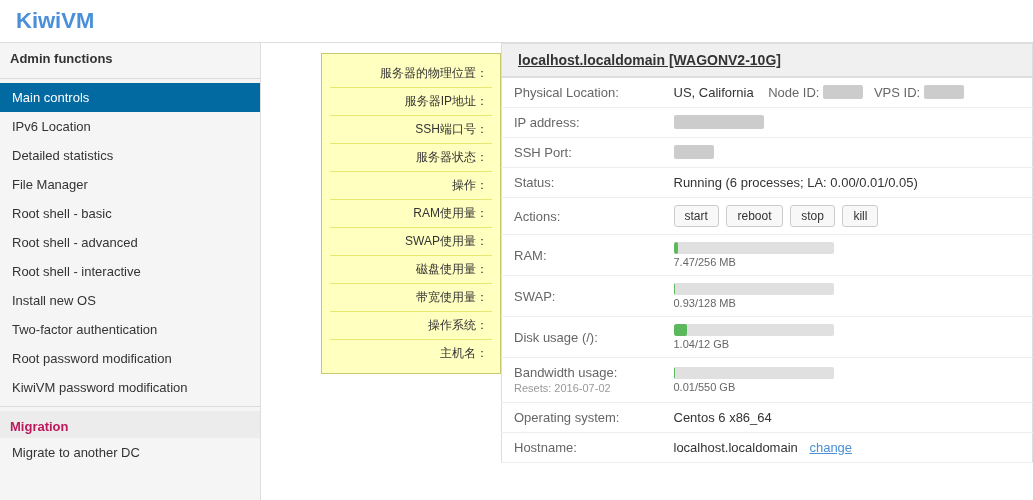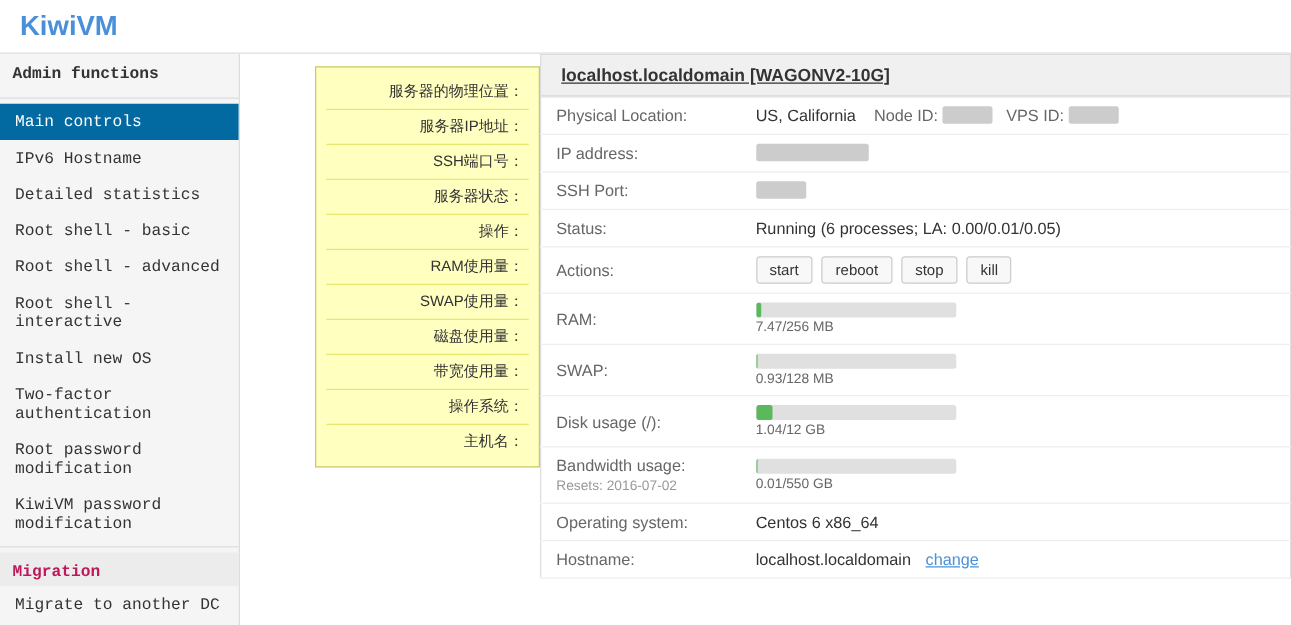--- a/index.html
+++ b/index.html
@@ -20,26 +20,25 @@
       font-weight: bold;
       color: #4a90d9;
       text-align: right;
     }
 
     
     #body { display: flex; flex: 1; overflow: hidden; }
 
     
     #sidebar {
-      width: 192px;
+      width: 261px;
       background: #f5f5f5;
       border-right: 1px solid #ddd;
       overflow-y: auto;
       flex-shrink: 0;
-      font-family: Liberation Mono, monospace;
     }
     .sidebar-section-title {
       font-weight: bold;
       padding: 8px 10px;
       color: #333;
       font-size: 13px;
     }
     .sidebar-item {
       padding: 7px 12px;
       cursor: pointer;
@@ -197,22 +196,23 @@
   <div id="header">
     <span class="logo">KiwiVM</span>
   </div>
 
   <div id="body">
 
     <div id="sidebar">
       <div class="sidebar-section-title">Admin functions</div>
       <div class="sidebar-divider"></div>
       <div class="sidebar-item active">Main controls</div>
-      <div class="sidebar-item">IPv6 Hostname</div>
+      <div class="sidebar-item">IPv6 Location</div>
       <div class="sidebar-item">Detailed statistics</div>
+      <div class="sidebar-item">File Manager</div>
       <div class="sidebar-item">Root shell - basic</div>
       <div class="sidebar-item">Root shell - advanced</div>
       <div class="sidebar-item">Root shell - interactive</div>
       <div class="sidebar-item">Install new OS</div>
       <div class="sidebar-item">Two-factor authentication</div>
       <div class="sidebar-item">Root password modification</div>
       <div class="sidebar-item">KiwiVM password modification</div>
       <div class="sidebar-divider"></div>
       <div class="sidebar-section-header">Migration</div>
       <div class="sidebar-item">Migrate to another DC</div>

